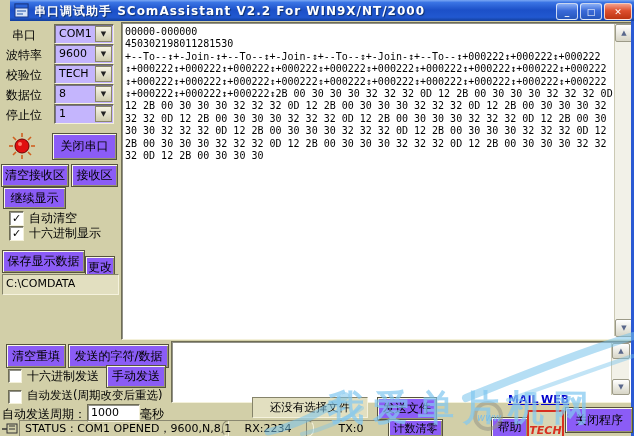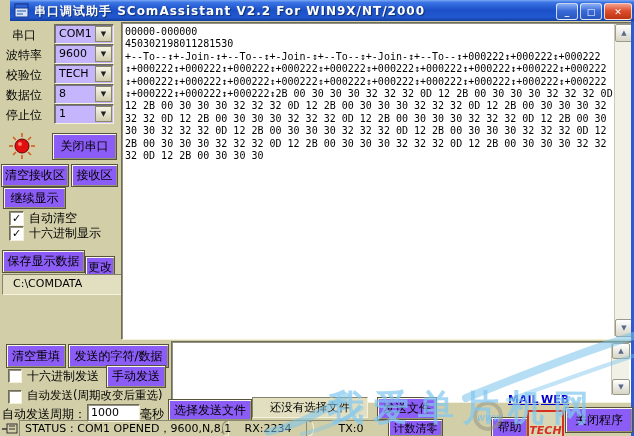--- a/index.html
+++ b/index.html
@@ -102,21 +102,21 @@
   <div class="btn" style="left:71px;top:164px;width:45px;height:21px;">接收区</div>
   <div class="btn" style="left:3px;top:187px;width:61px;height:20px;">继续显示</div>
 
   <span class="cb" style="left:9px;top:211px;">✓</span>
   <span class="lbl" style="left:29px;top:210px;">自动清空</span>
   <span class="cb" style="left:9px;top:226px;">✓</span>
   <span class="lbl" style="left:29px;top:225px;">十六进制显示</span>
 
   <div class="btn" style="left:2px;top:250px;width:81px;height:21px;">保存显示数据</div>
   <div class="btn" style="left:85px;top:256px;width:28px;height:21px;">更改</div>
-  <div class="sunken" style="left:2px;top:274px;width:112px;height:19px;font-size:11px;line-height:18px;padding-left:10px;">C:\COMDATA</div>
+  <div class="sunken" style="left:2px;top:274px;width:112px;height:19px;font-size:11px;line-height:18px;padding-left:3px;">C:\COMDATA</div>
 
   <div class="white-area" style="left:121px;top:22px;width:510px;height:316px;"></div>
   <div class="rx-text">00000-000000
 450302198011281530
 +--To--↕+-Join-↕+--To--↕+-Join-↕+--To--↕+-Join-↕+--To--↕+000222↕+000222↕+000222
 ↕+000222↕+000222↕+000222↕+000222↕+000222↕+000222↕+000222↕+000222↕+000222↕+000222
 ↕+000222↕+000222↕+000222↕+000222↕+000222↕+000222↕+000222↕+000222↕+000222↕+000222
 ↕+000222↕+000222↕+000222↕2B 00 30 30 30 32 32 32 0D 12 2B 00 30 30 30 32 32 32 0D
 12 2B 00 30 30 30 32 32 32 0D 12 2B 00 30 30 30 32 32 32 0D 12 2B 00 30 30 30 32
 32 32 0D 12 2B 00 30 30 30 32 32 32 0D 12 2B 00 30 30 30 32 32 32 0D 12 2B 00 30
@@ -140,21 +140,20 @@
   <span class="lbl" style="left:27px;top:368px;">十六进制发送</span>
   <div class="btn" style="left:106px;top:365px;width:58px;height:21px;">手动发送</div>
 
   <span class="cb" style="left:8px;top:390px;width:12px;height:12px;"></span>
   <span class="lbl" style="left:27px;top:388px;font-size:11.5px;">自动发送(周期改变后重选)</span>
 
   <span class="lbl" style="left:2px;top:406px;">自动发送周期：</span>
   <div class="white-area" style="left:87px;top:404px;width:48px;height:16px;font-size:11px;line-height:16px;padding-left:3px;">1000</div>
   <span class="lbl" style="left:140px;top:406px;">毫秒</span>
 
-  <div class="btn" style="left:168px;top:399px;width:82px;height:20px;">选择发送文件</div>
   <div class="sunken" style="left:252px;top:397px;width:114px;height:19px;text-align:center;line-height:18px;font-size:11.5px;">还没有选择文件</div>
   <div class="btn" style="left:377px;top:397px;width:58px;height:21px;">发送文件</div>
 
   <svg style="position:absolute;left:2px;top:423px;" width="16" height="11" viewBox="0 0 16 11">
     <line x1="0" y1="6" x2="5" y2="6" stroke="#333" stroke-width="1.5"></line>
     <rect x="5" y="1" width="10" height="9" fill="none" stroke="#333"></rect>
     <line x1="7" y1="3" x2="13" y2="3" stroke="#333"></line>
     <line x1="7" y1="6" x2="13" y2="6" stroke="#333"></line>
   </svg>
   <div class="panel" style="left:19px;width:198px;">STATUS：COM1 OPENED，9600,N,8,1</div>

